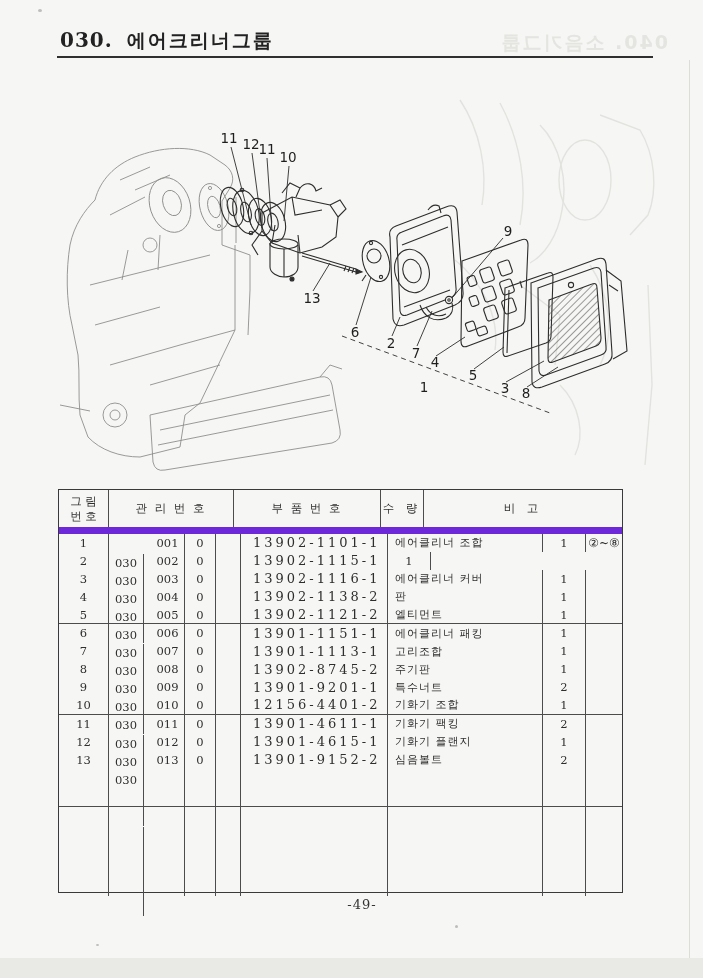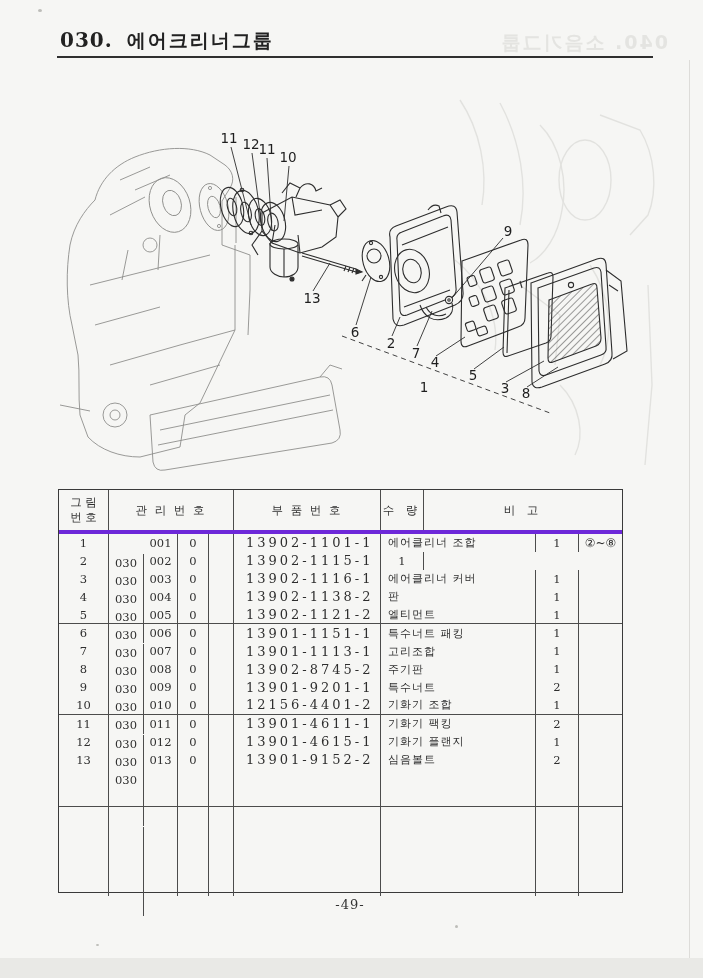--- a/index.html
+++ b/index.html
@@ -19,50 +19,50 @@
     font:bold 19px "DejaVu Sans",sans-serif;letter-spacing:2px;
     color:#e4e4e1;white-space:nowrap;
   }
   
   .diagram{position:absolute;left:0;top:85px;width:703px;height:400px;}
   
   .ptable{
     position:absolute;left:58px;top:489px;width:565px;height:404px;
     border:1.5px solid #3a3a3a;box-sizing:border-box;
   }
-  .thead{display:flex;height:44px;border-bottom:4px solid #6d28d9;box-sizing:border-box;justify-content:space-between;}
+  .thead{display:flex;height:44px;border-bottom:7px solid #6d28d9;box-sizing:border-box;justify-content:space-between;}
   .h{display:flex;align-items:center;justify-content:center;
      border-right:1px solid #4c4c4c;box-sizing:border-box;
      font:11.5px "DejaVu Sans",sans-serif;color:#2e2e2e;}
   .h-fig{width:50px;flex-direction:column;line-height:15px;}
   .h-mgmt{width:125px;letter-spacing:2px;}
   .h-pno{width:147px;letter-spacing:2px;}
   .h-pname{width:155px;letter-spacing:2px;}
   .h-qty{width:43px;letter-spacing:4px;}
   .h-rmk{flex:1;border-right:none;letter-spacing:4px;}
   .tgroup{border-top:1px solid #4c4c4c;box-sizing:border-box;}
   .tgroup.first{border-top:none;}
   .trow{display:flex;height:17.9px;}
   .c{display:flex;align-items:center;justify-content:center;height:100%;
      border-right:1px solid #4c4c4c;box-sizing:border-box;
      font:11.5px "DejaVu Serif",serif;color:#2e2e2e;}
   .fig{width:50px;}
   .m1{width:35px;margin-top:20px;}
-  .m2{width:34px;}
+  .m2{width:34px;margin-left:7px;}
   .m3{width:31px;}
   .m4{width:25px;}
   .pno{width:147px;justify-content:flex-start;padding-left:12px;letter-spacing:3px;font-size:13px;}
   .pname{width:155px;justify-content:flex-start;padding-left:7px;
          font:11px "DejaVu Sans",sans-serif;letter-spacing:1px;}
   .qty{width:43px;}
   .rmk{flex:1;border-right:none;font-size:12px;}
   .filler{display:flex;height:37px;}
   .tail{display:flex;height:90px;border-top:1px solid #4c4c4c;box-sizing:border-box;}
   
-  .page-number{position:absolute;left:280px;top:897px;width:140px;text-align:center;
+  .page-number{position:absolute;left:292px;top:897px;width:140px;text-align:center;
     font:13px "DejaVu Serif",serif;letter-spacing:1px;color:#333;}
   .scan-bottom-line{position:absolute;left:0;top:969px;width:703px;height:2px;background:#b3b3b0;}
   .scan-noise{position:absolute;left:0;top:971px;width:703px;height:7px;background:#f1f1ee;
     background-image:radial-gradient(#c9c9c5 0.6px, transparent 0.8px);
     background-size:7px 4px;}
   .scan-right-line{position:absolute;left:689px;top:60px;width:1px;height:908px;background:#dddcd9;}
   .speck{position:absolute;background:#bdbdb9;border-radius:50%;}
 </style>
 </head>
 <body>
@@ -299,21 +299,21 @@
     </div>
 
     <div class="tgroup">
       <div class="trow">
         <div class="c fig">6</div>
         <div class="c m1">030</div>
         <div class="c m2">006</div>
         <div class="c m3">0</div>
         <div class="c m4"></div>
         <div class="c pno">13901-1151-1</div>
-        <div class="c pname">특수너트 패킹</div>
+        <div class="c pname">에어클리너 패킹</div>
         <div class="c qty">1</div>
         <div class="c rmk"></div>
       </div>
       <div class="trow">
         <div class="c fig">7</div>
         <div class="c m1">030</div>
         <div class="c m2">007</div>
         <div class="c m3">0</div>
         <div class="c m4"></div>
         <div class="c pno">13901-1113-1</div>

